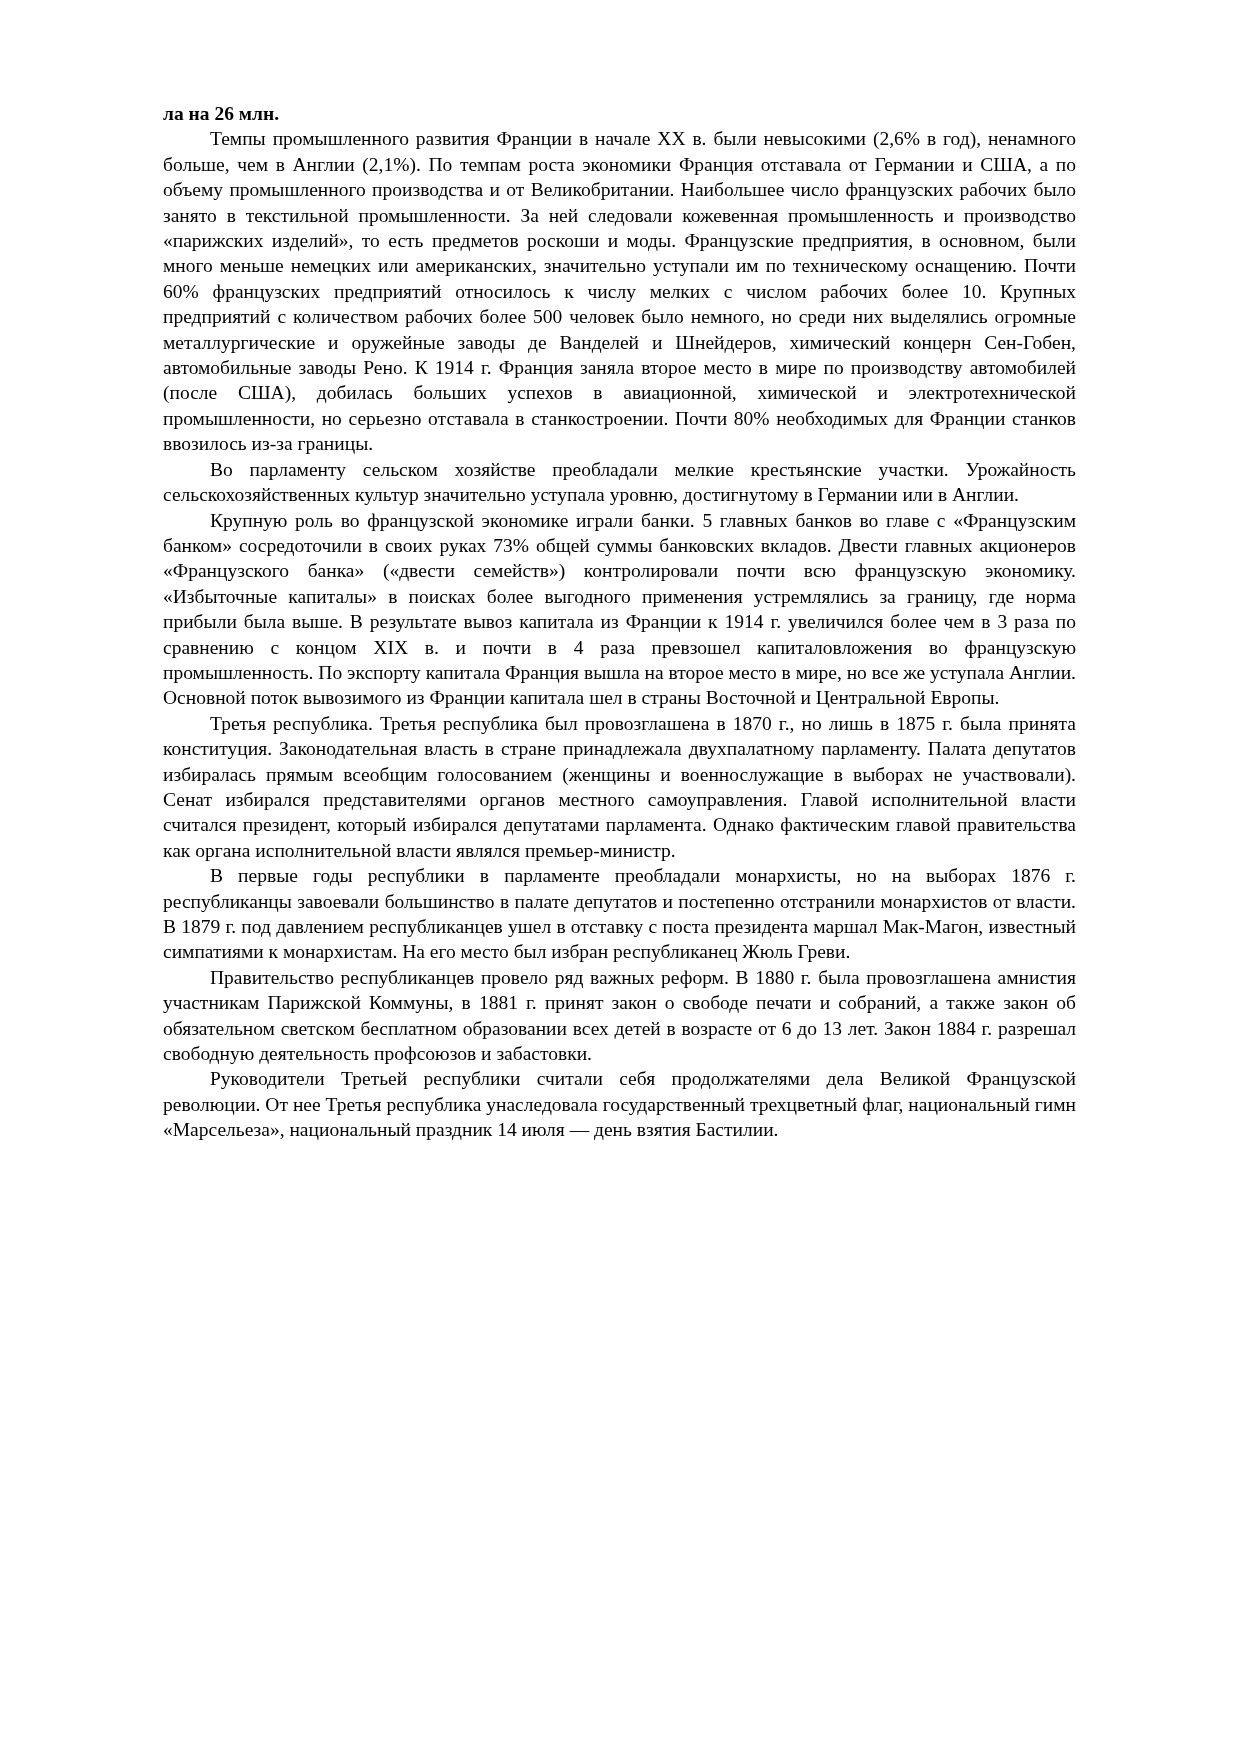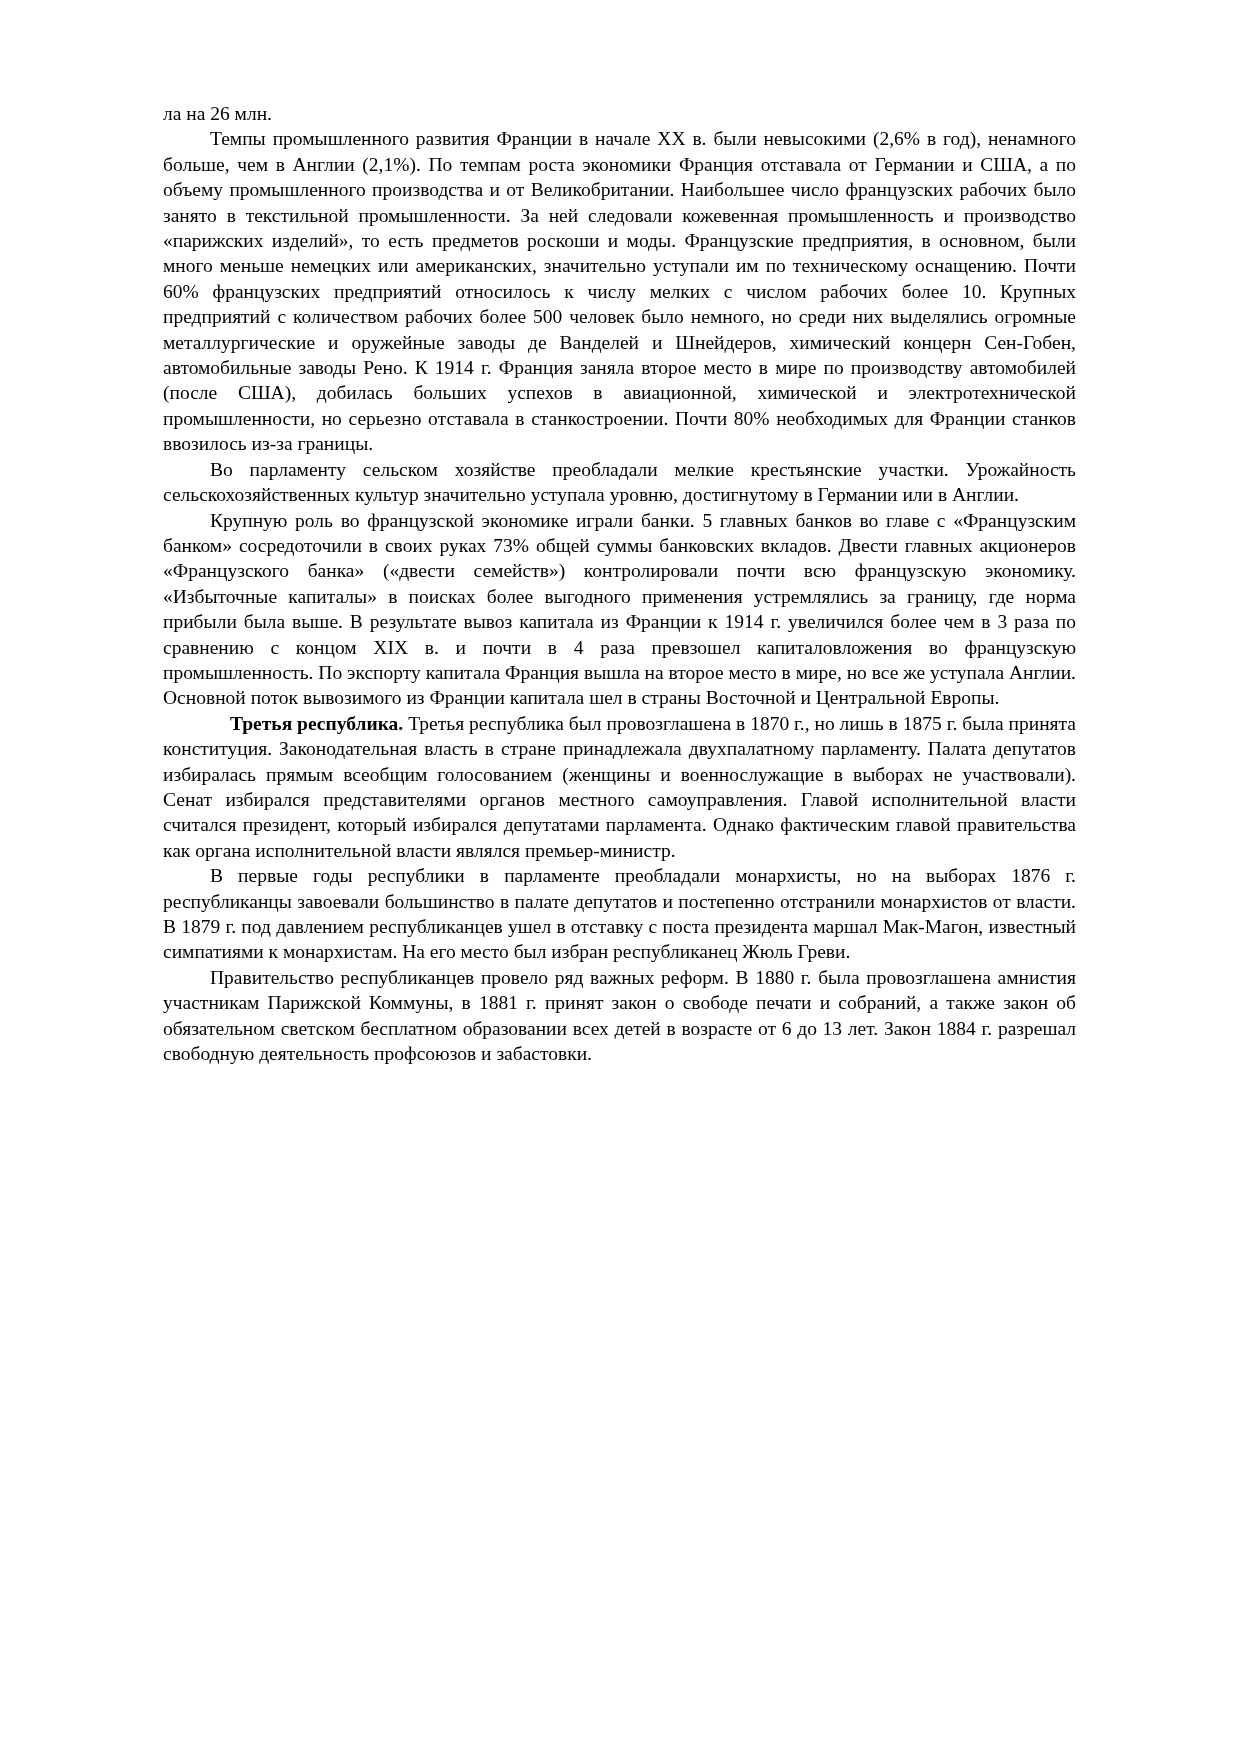--- a/index.html
+++ b/index.html
@@ -22,32 +22,33 @@
     overflow: hidden;
   }
   .doc-body p {
     margin: 0;
     padding: 0;
     text-align: justify;
     text-indent: 47px;
   }
   .doc-body p.no-indent {
     text-indent: 0;
+    font-weight: bold;
   }
   .doc-body b.lead {
-    font-weight: bold;
-    margin-left: 20px;
+    font-weight: normal;
   }
 </style>
 </head>
 <body>
 
 <div class="page">
   <div class="doc-body">
       <p class="no-indent">ла на 26 млн.</p>
       <p class="">Темпы промышленного развития Франции в начале XX в. были невысокими (2,6% в год), ненамного больше, чем в Англии (2,1%). По темпам роста экономики Франция отставала от Германии и США, а по объему промышленного производства и от Великобритании. Наибольшее число французских рабочих было занято в текстильной промышленности. За ней следовали кожевенная промышленность и производство «парижских изделий», то есть предметов роскоши и моды. Французские предприятия, в основном, были много меньше немецких или американских, значительно уступали им по техническому оснащению. Почти 60% французских предприятий относилось к числу мелких с числом рабочих более 10. Крупных предприятий с количеством рабочих более 500 человек было немного, но среди них выделялись огромные металлургические и оружейные заводы де Ванделей и Шнейдеров, химический концерн Сен-Гобен, автомобильные заводы Рено. К 1914 г. Франция заняла второе место в мире по производству автомобилей (после США), добилась больших успехов в авиационной, химической и электротехнической промышленности, но серьезно отставала в станкостроении. Почти 80% необходимых для Франции станков ввозилось из-за границы.</p>
       <p class="">Во парламенту сельском хозяйстве преобладали мелкие крестьянские участки. Урожайность сельскохозяйственных культур значительно уступала уровню, достигнутому в Германии или в Англии.</p>
       <p class="">Крупную роль во французской экономике играли банки. 5 главных банков во главе с «Французским банком» сосредоточили в своих руках 73% общей суммы банковских вкладов. Двести главных акционеров «Французского банка» («двести семейств») контролировали почти всю французскую экономику. «Избыточные капиталы» в поисках более выгодного применения устремлялись за границу, где норма прибыли была выше. В результате вывоз капитала из Франции к 1914 г. увеличился более чем в 3 раза по сравнению с концом XIX в. и почти в 4 раза превзошел капиталовложения во французскую промышленность. По экспорту капитала Франция вышла на второе место в мире, но все же уступала Англии. Основной поток вывозимого из Франции капитала шел в страны Восточной и Центральной Европы.</p>
       <p class=""><b class="lead">Третья республика.</b> Третья республика был провозглашена в 1870 г., но лишь в 1875 г. была принята конституция. Законодательная власть в стране принадлежала двухпалатному парламенту. Палата депутатов избиралась прямым всеобщим голосованием (женщины и военнослужащие в выборах не участвовали). Сенат избирался представителями органов местного самоуправления. Главой исполнительной власти считался президент, который избирался депутатами парламента. Однако фактическим главой правительства как органа исполнительной власти являлся премьер-министр.</p>
       <p class="">В первые годы республики в парламенте преобладали монархисты, но на выборах 1876 г. республиканцы завоевали большинство в палате депутатов и постепенно отстранили монархистов от власти. В 1879 г. под давлением республиканцев ушел в отставку с поста президента маршал Мак-Магон, известный симпатиями к монархистам. На его место был избран республиканец Жюль Греви.</p>
       <p class="">Правительство республиканцев провело ряд важных реформ. В 1880 г. была провозглашена амнистия участникам Парижской Коммуны, в 1881 г. принят закон о свободе печати и собраний, а также закон об обязательном светском бесплатном образовании всех детей в возрасте от 6 до 13 лет. Закон 1884 г. разрешал свободную деятельность профсоюзов и забастовки.</p>
+      <p class="">Руководители Третьей республики считали себя продолжателями дела Великой Французской революции. От нее Третья республика унаследовала государственный трехцветный флаг, национальный гимн «Марсельеза», национальный праздник 14 июля — день взятия Бастилии.</p>
     </div>
 </div>
 
 </body></html>

